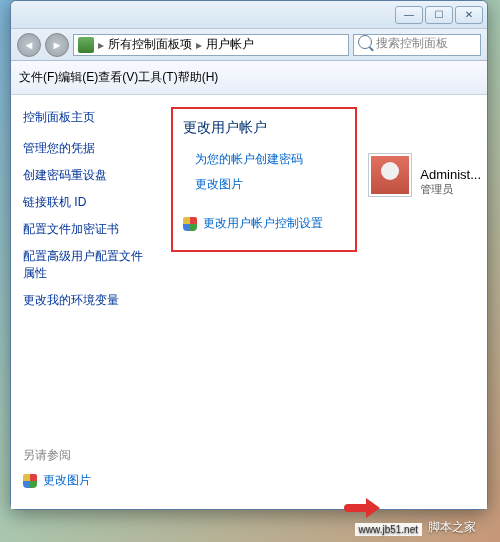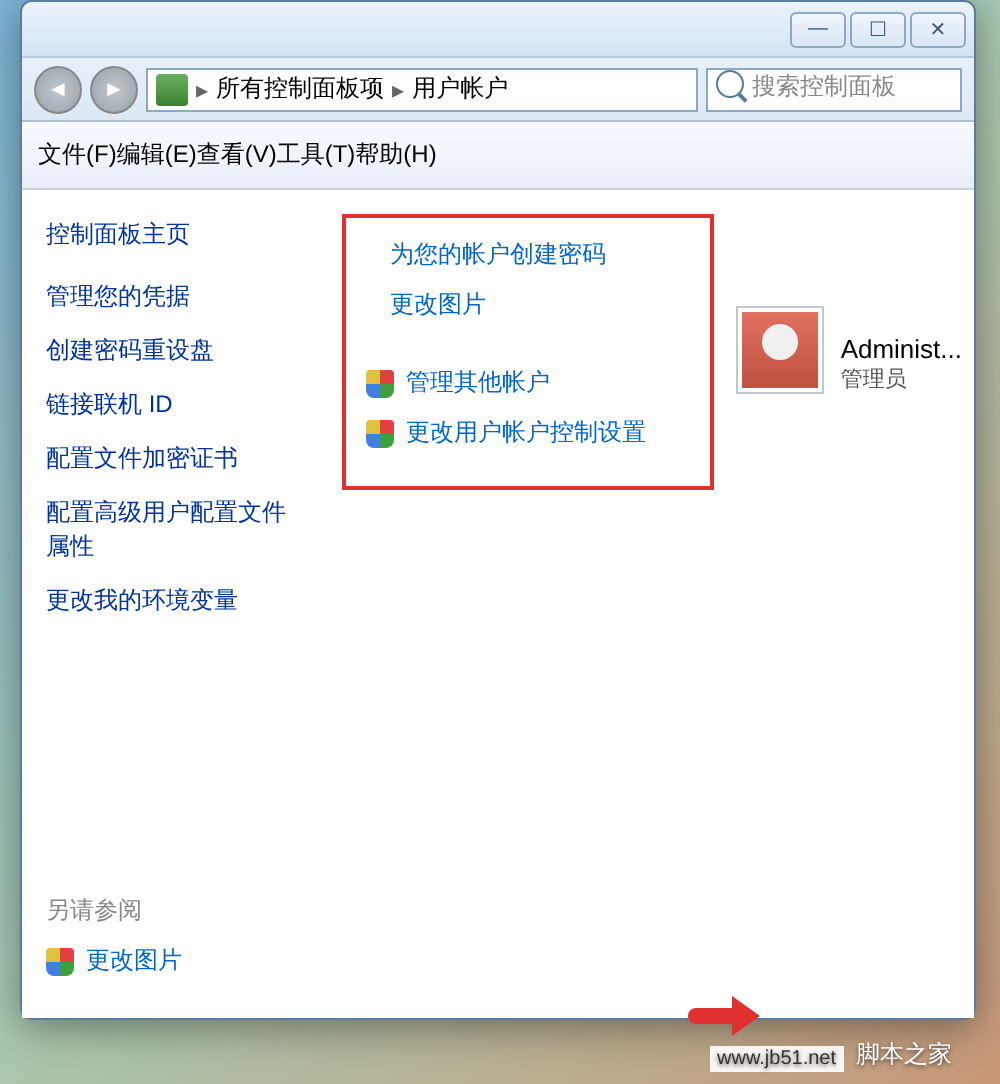--- a/index.html
+++ b/index.html
@@ -98,27 +98,24 @@
         <div class="footer-title">另请参阅</div>
         <div class="footer-link">
           <div class="shield"></div>
           <span>更改图片</span>
         </div>
       </div>
     </div>
 
     <div class="main">
       <div class="highlight">
+        <div class="section-title">更改用户帐户</div>
         <div class="action-link">为您的帐户创建密码</div>
         <div class="action-link">更改图片</div>
         <div class="spacer"></div>
-        <div class="shield-link">
-          <div class="shield"></div>
-          <span>管理其他帐户</span>
-        </div>
         <div class="shield-link">
           <div class="shield"></div>
           <span>更改用户帐户控制设置</span>
         </div>
       </div>
 
       <div class="user-card">
         <div class="avatar">
             <div class="avatar-inner"></div>
           </div>

